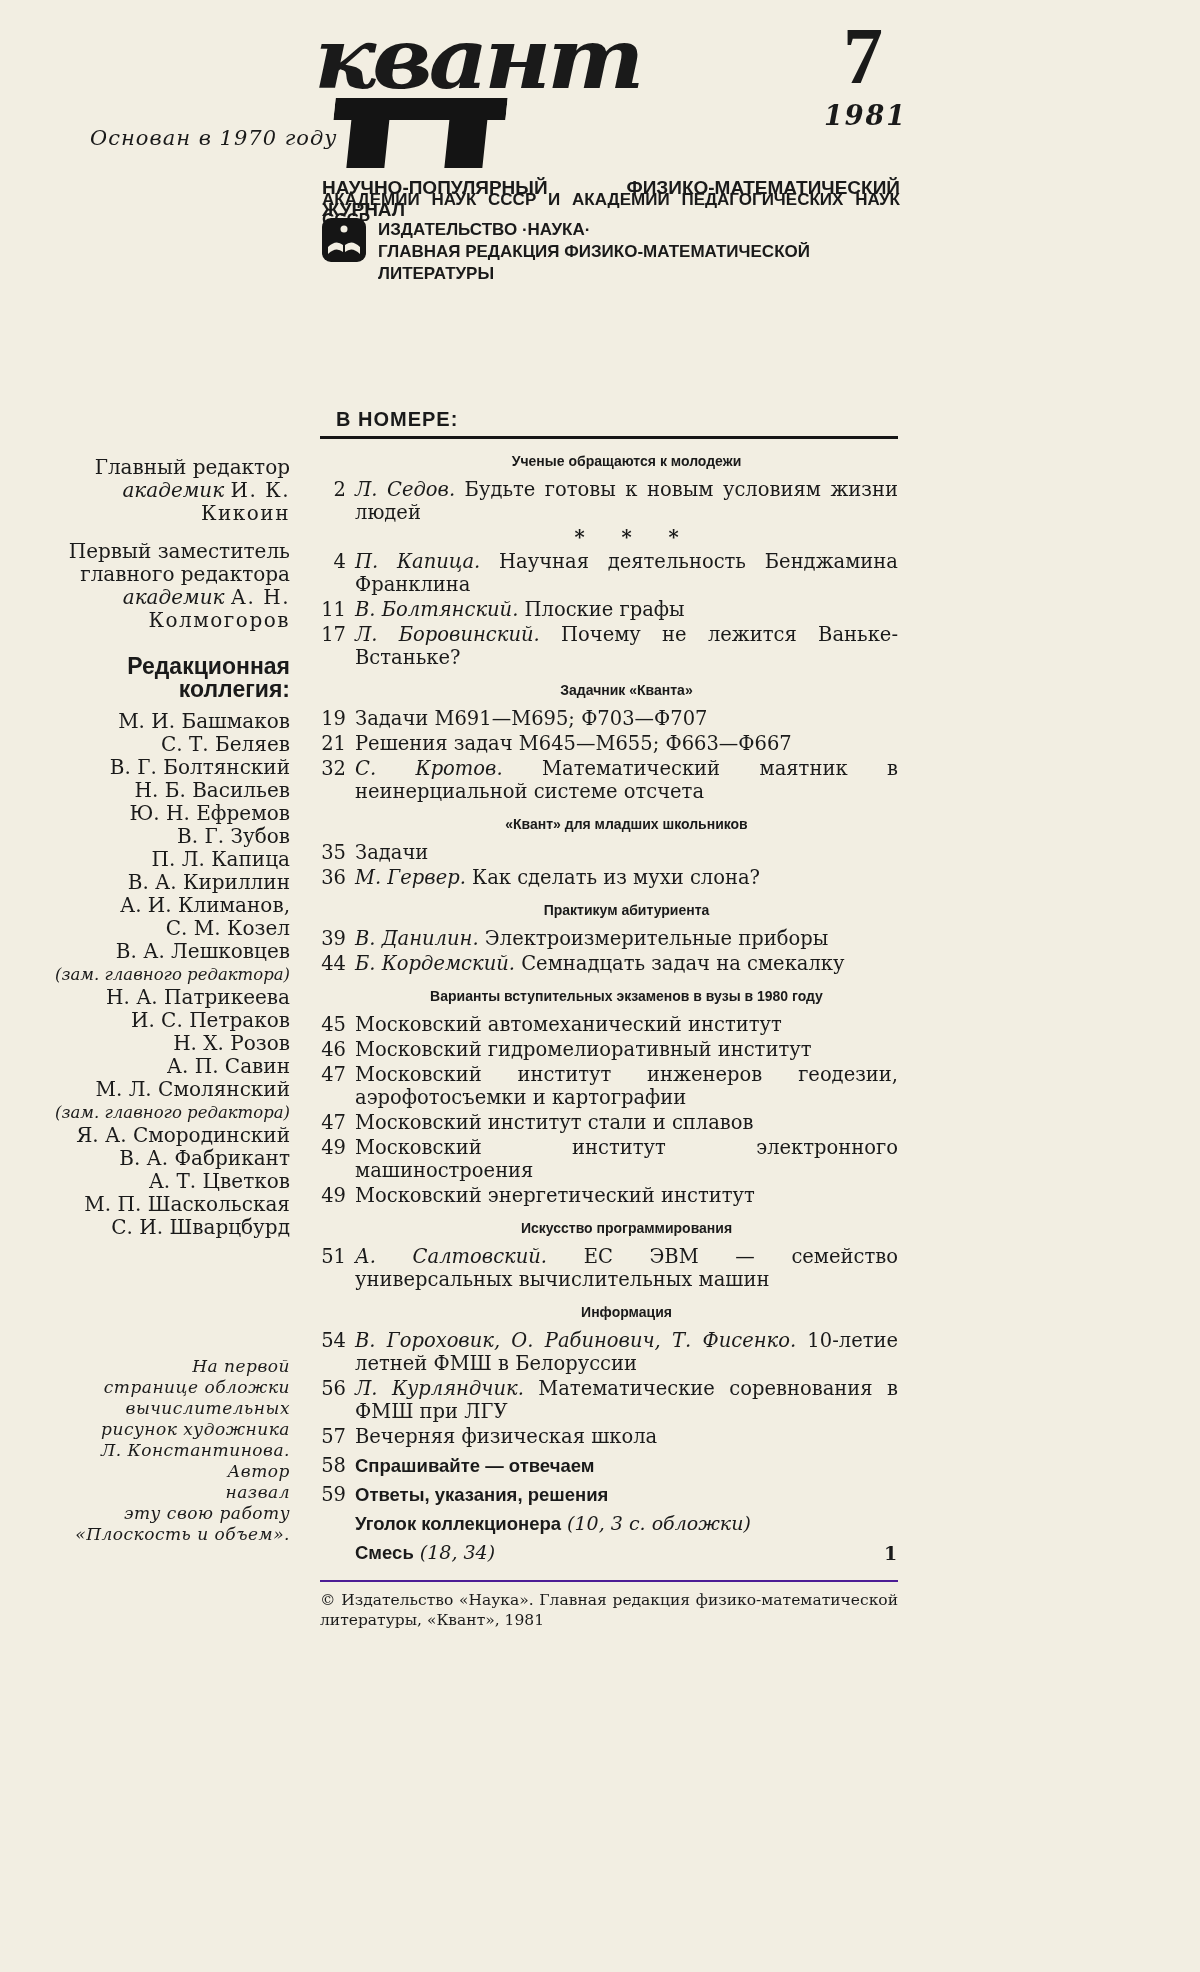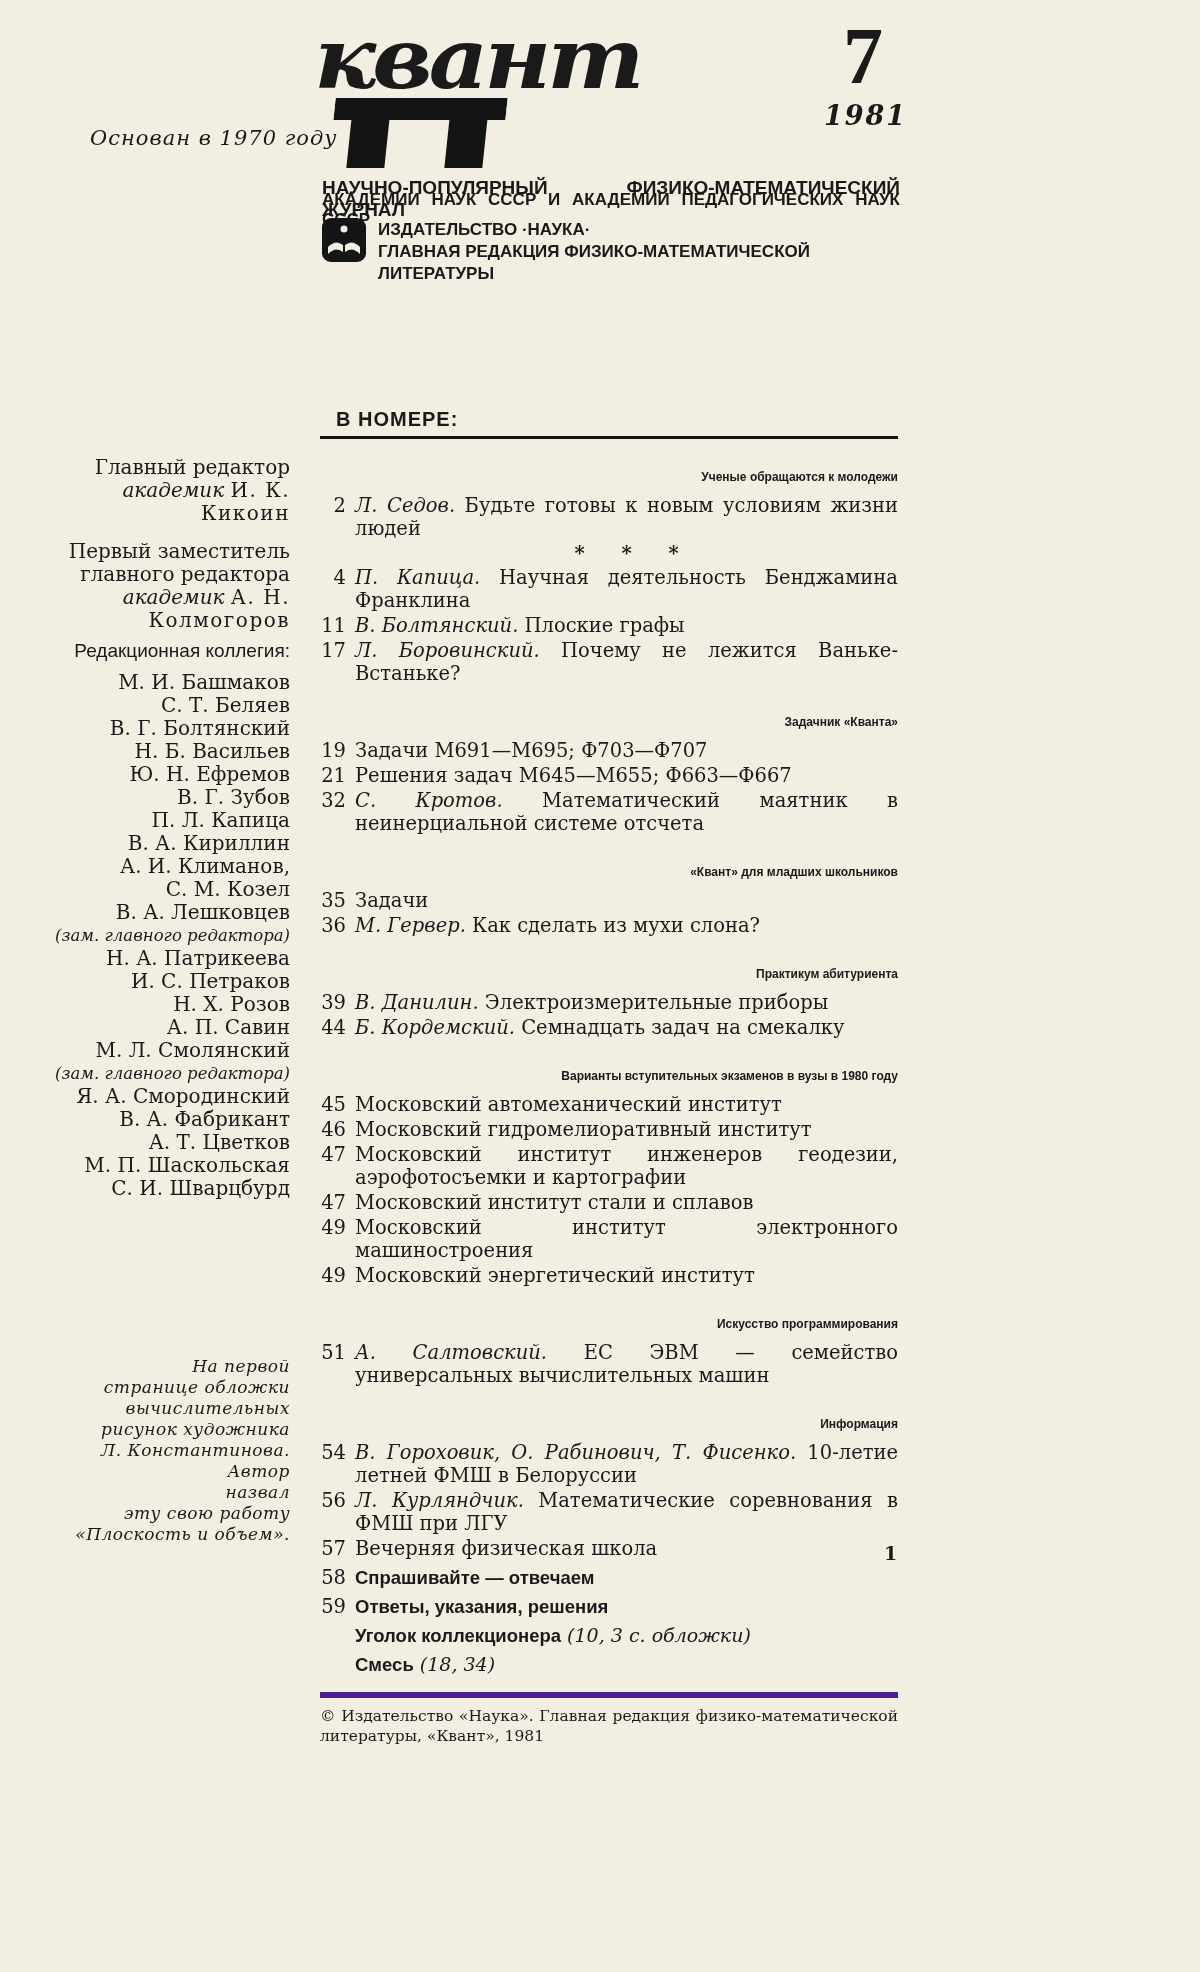--- a/index.html
+++ b/index.html
@@ -30,48 +30,48 @@
                display:flex; gap:12px; align-items:flex-start; }
   .publisher-lines { font-family:"Liberation Sans",sans-serif; font-weight:bold;
                      font-size:17px; line-height:22px; padding-top:1px; }
 
   
   .left-col { position:absolute; left:40px; top:456px; width:250px; text-align:right;
               font-size:20px; line-height:23px; }
   .person-prefix { font-style:italic; }
   .person-name { letter-spacing:1.5px; }
   .lc-gap { height:15px; }
-  .board-title { font-family:"Liberation Sans",sans-serif; font-weight:normal;
-                 font-size:19px; margin:7px 0 9px; }
+  .board-title { font-family:"Liberation Sans",sans-serif; font-weight:bold;
+                 font-size:23px; margin:23px 0 9px; }
   .board-item.kind-note { font-style:italic; font-size:16.5px; }
 
   .cover-note { position:absolute; left:40px; top:1356px; width:250px; text-align:right;
                 font-style:italic; font-size:17px; line-height:21px; letter-spacing:.5px; }
 
   
   .toc-col { position:absolute; left:320px; top:408px; width:578px; }
   .toc-title { font-family:"Liberation Sans",sans-serif; font-weight:bold;
                font-size:20px; letter-spacing:1px;margin-left:16px; }
   .toc-rule { border-bottom:3px solid #161616; margin-top:5px; margin-bottom:11px; }
   .toc-row { display:grid; grid-template-columns:26px 1fr; column-gap:9px;
              font-size:19.5px; line-height:23px; margin-bottom:2px; }
   .toc-page { text-align:right; }
   .toc-content { text-align:justify; }
   .toc-section { margin-top:10px; margin-bottom:5px; }
   .toc-section .toc-content { font-family:"Liberation Sans",sans-serif; font-weight:bold;
-                              font-size:12px; text-align:right;margin-top:16px; }
+                              font-size:14px; text-align:center; }
   .toc-stars { margin:1px 0; }
   .toc-stars .toc-content { text-align:center; font-weight:bold; word-spacing:30px; }
   .toc-bold { margin-top:6px; }
   .toc-bold .toc-content { font-family:"Liberation Sans",sans-serif; font-weight:bold;
                            font-size:18.5px; text-align:left; }
   .toc-author { font-style:italic; }
   .toc-note { font-style:italic; font-weight:normal;
               font-family:"DejaVu Serif",serif; font-size:19px; }
-  .copyright { margin-top:16px; border-top:6px solid #4c1d95; padding-top:8px;
+  .copyright { margin-top:16px; border-top:2px solid #4c1d95; padding-top:8px;
                font-size:15.5px; line-height:20px; text-align:justify; }
   .page-number { position:absolute; left:884px; top:1542px; font-weight:bold; font-size:19px; }
 </style>
 </head>
 <body>
 
 <div class="paper">
 
   <div class="founded">Основан в 1970 году</div>
 

